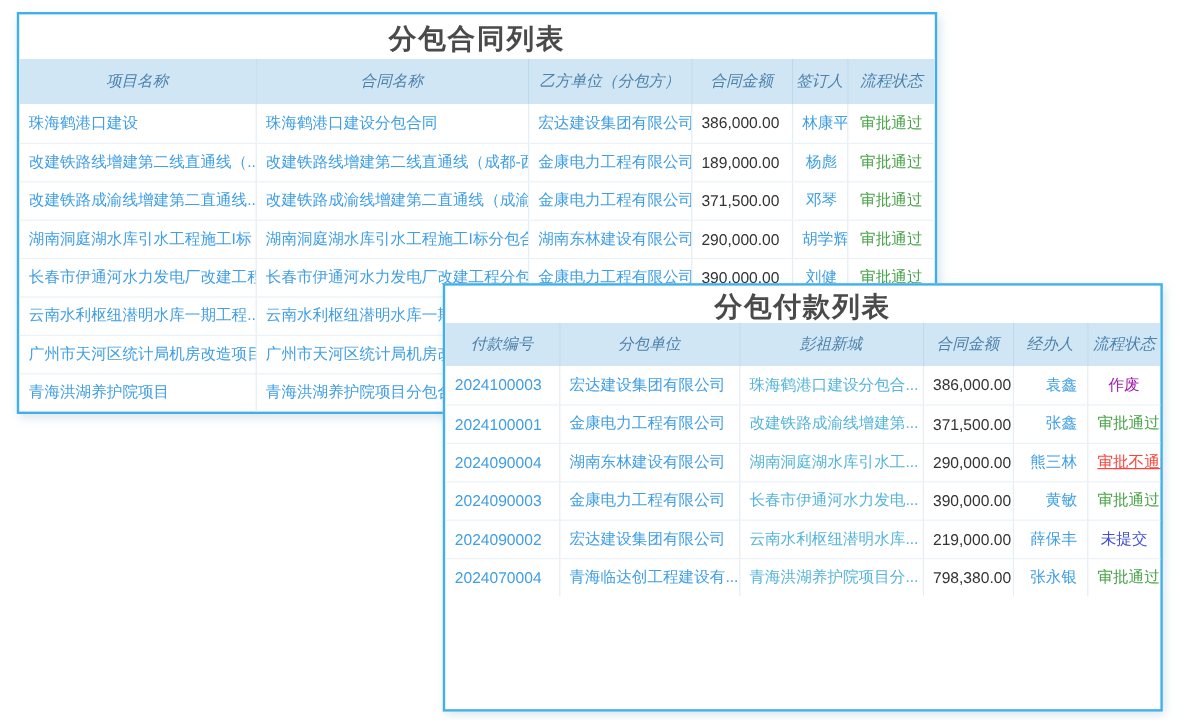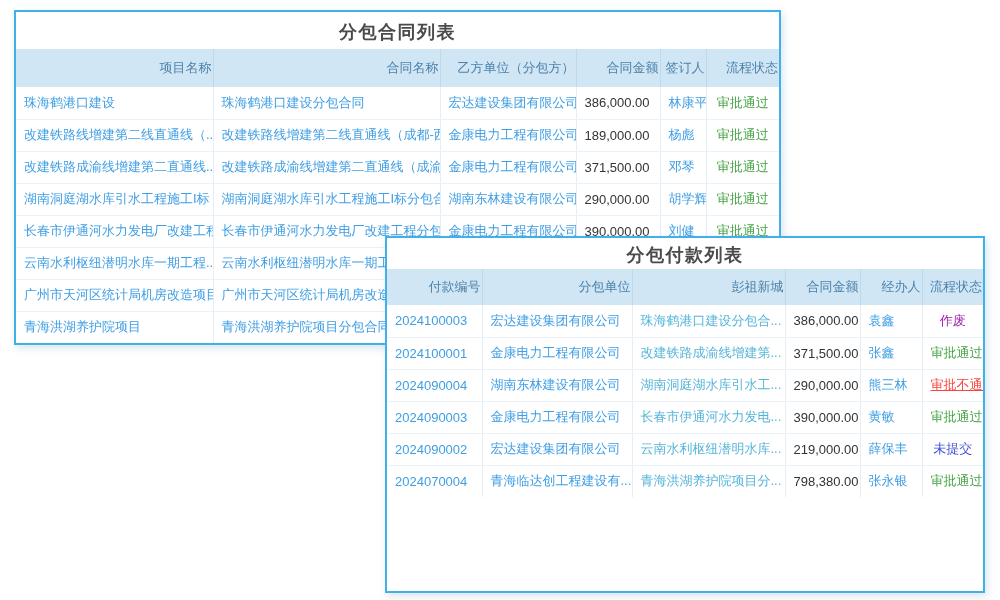--- a/index.html
+++ b/index.html
@@ -7,47 +7,47 @@
     width:1000px;height:600px;position:relative;overflow:hidden;
     background:#ffffff;
     font-family:"Liberation Sans","DejaVu Sans",sans-serif;
   }
   .panel{
     position:absolute;background:#ffffff;box-sizing:border-box;
     border:2px solid #41b0e8;
     box-shadow:2px 3px 8px rgba(110,160,195,.28);
   }
   #contract-panel{left:14px;top:10px;width:767px;height:335px;z-index:1}
-  #payment-panel{left:385px;top:236px;width:600px;height:357px;z-index:5}
+  #payment-panel{left:369px;top:236px;width:600px;height:357px;z-index:5}
   .ttl{
-    text-align:center;font-weight:bold;font-size:18px;color:#4a4a4a;
+    text-align:center;font-weight:bold;font-size:23px;color:#4a4a4a;
     letter-spacing:1.5px;
   }
   #contract-panel .ttl{height:37px;line-height:41px}
   #payment-panel .ttl{height:31px;line-height:34px}
   table{width:100%;border-collapse:collapse;table-layout:fixed}
   th{
     background:#d0e6f5;color:#4d82ab;font-weight:normal;font-size:13px;
-    text-align:right;border-right:1px solid #bdd9ec;
-    white-space:nowrap;overflow:hidden;
+    text-align:center;border-right:1px solid #bdd9ec;
+    white-space:nowrap;overflow:hidden;font-style:italic;
   }
   th:last-child{border-right:none}
   #contract-panel th{height:36px}
   #payment-panel th{height:34px}
   td{
     height:32px;font-size:13px;color:#3f9ee4;
     border-right:1px solid #e4eef6;border-bottom:1px solid #eaf2f8;
     white-space:nowrap;overflow:hidden;padding:0 8px;box-sizing:border-box;
   }
   td:last-child{border-right:none}
   tr:last-child td{border-bottom:none}
   .c-link{color:#3f9ee4}
   .c-pay-name{color:#55b5d9}
   .c-amount{color:#333333;padding-right:13px}
-  .c-center{text-align:left}
+  .c-center{text-align:right}
   .c-status{text-align:center}
   .st-approved{color:#47a347;}
   .st-rejected{color:#fb433c;text-decoration:underline}
   .st-in_review{color:#f2a33c}
   .st-voided{color:#a21caf}
   .st-not_submitted{color:#4150d6}
 </style>
 </head>
 <body>
 

